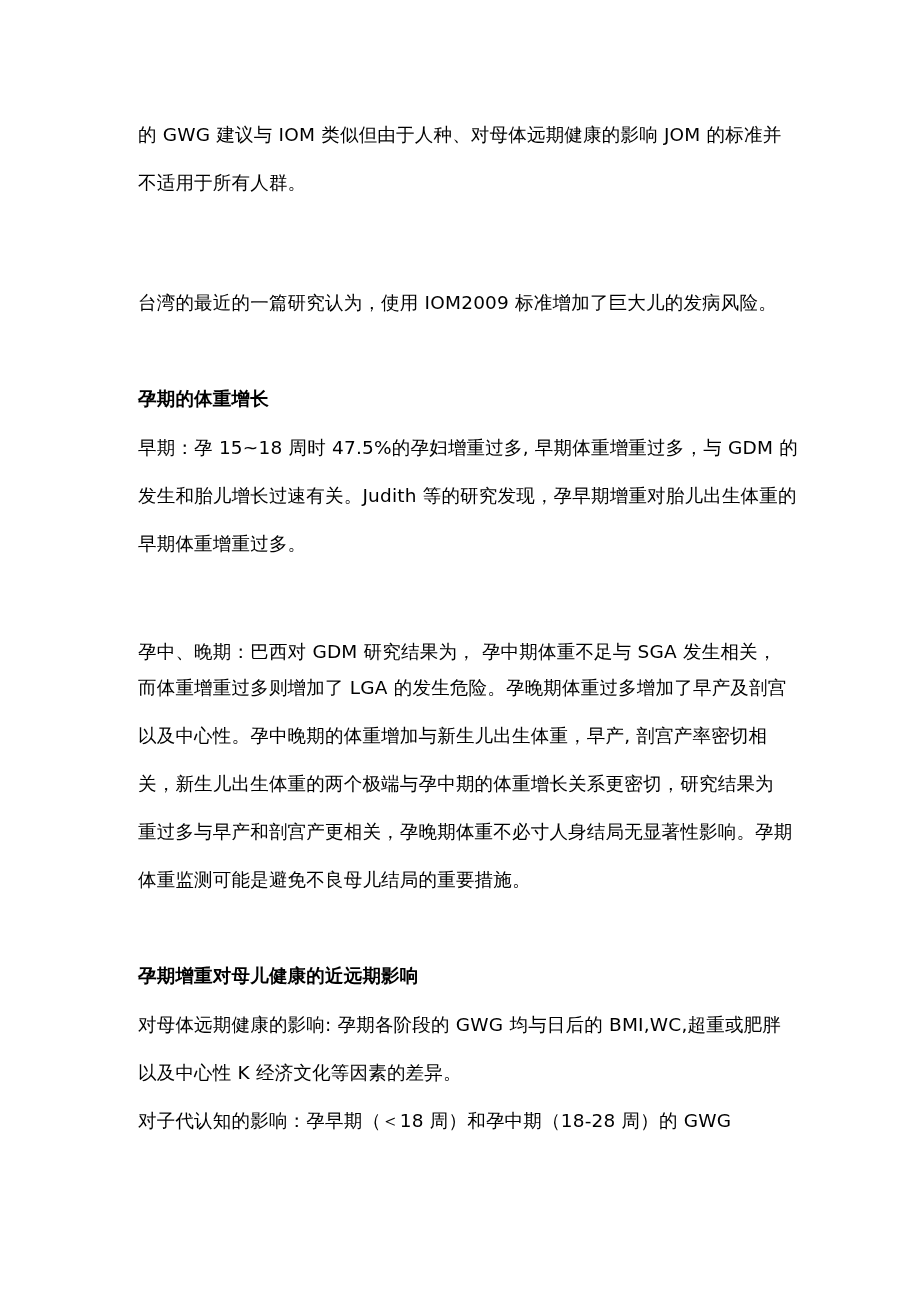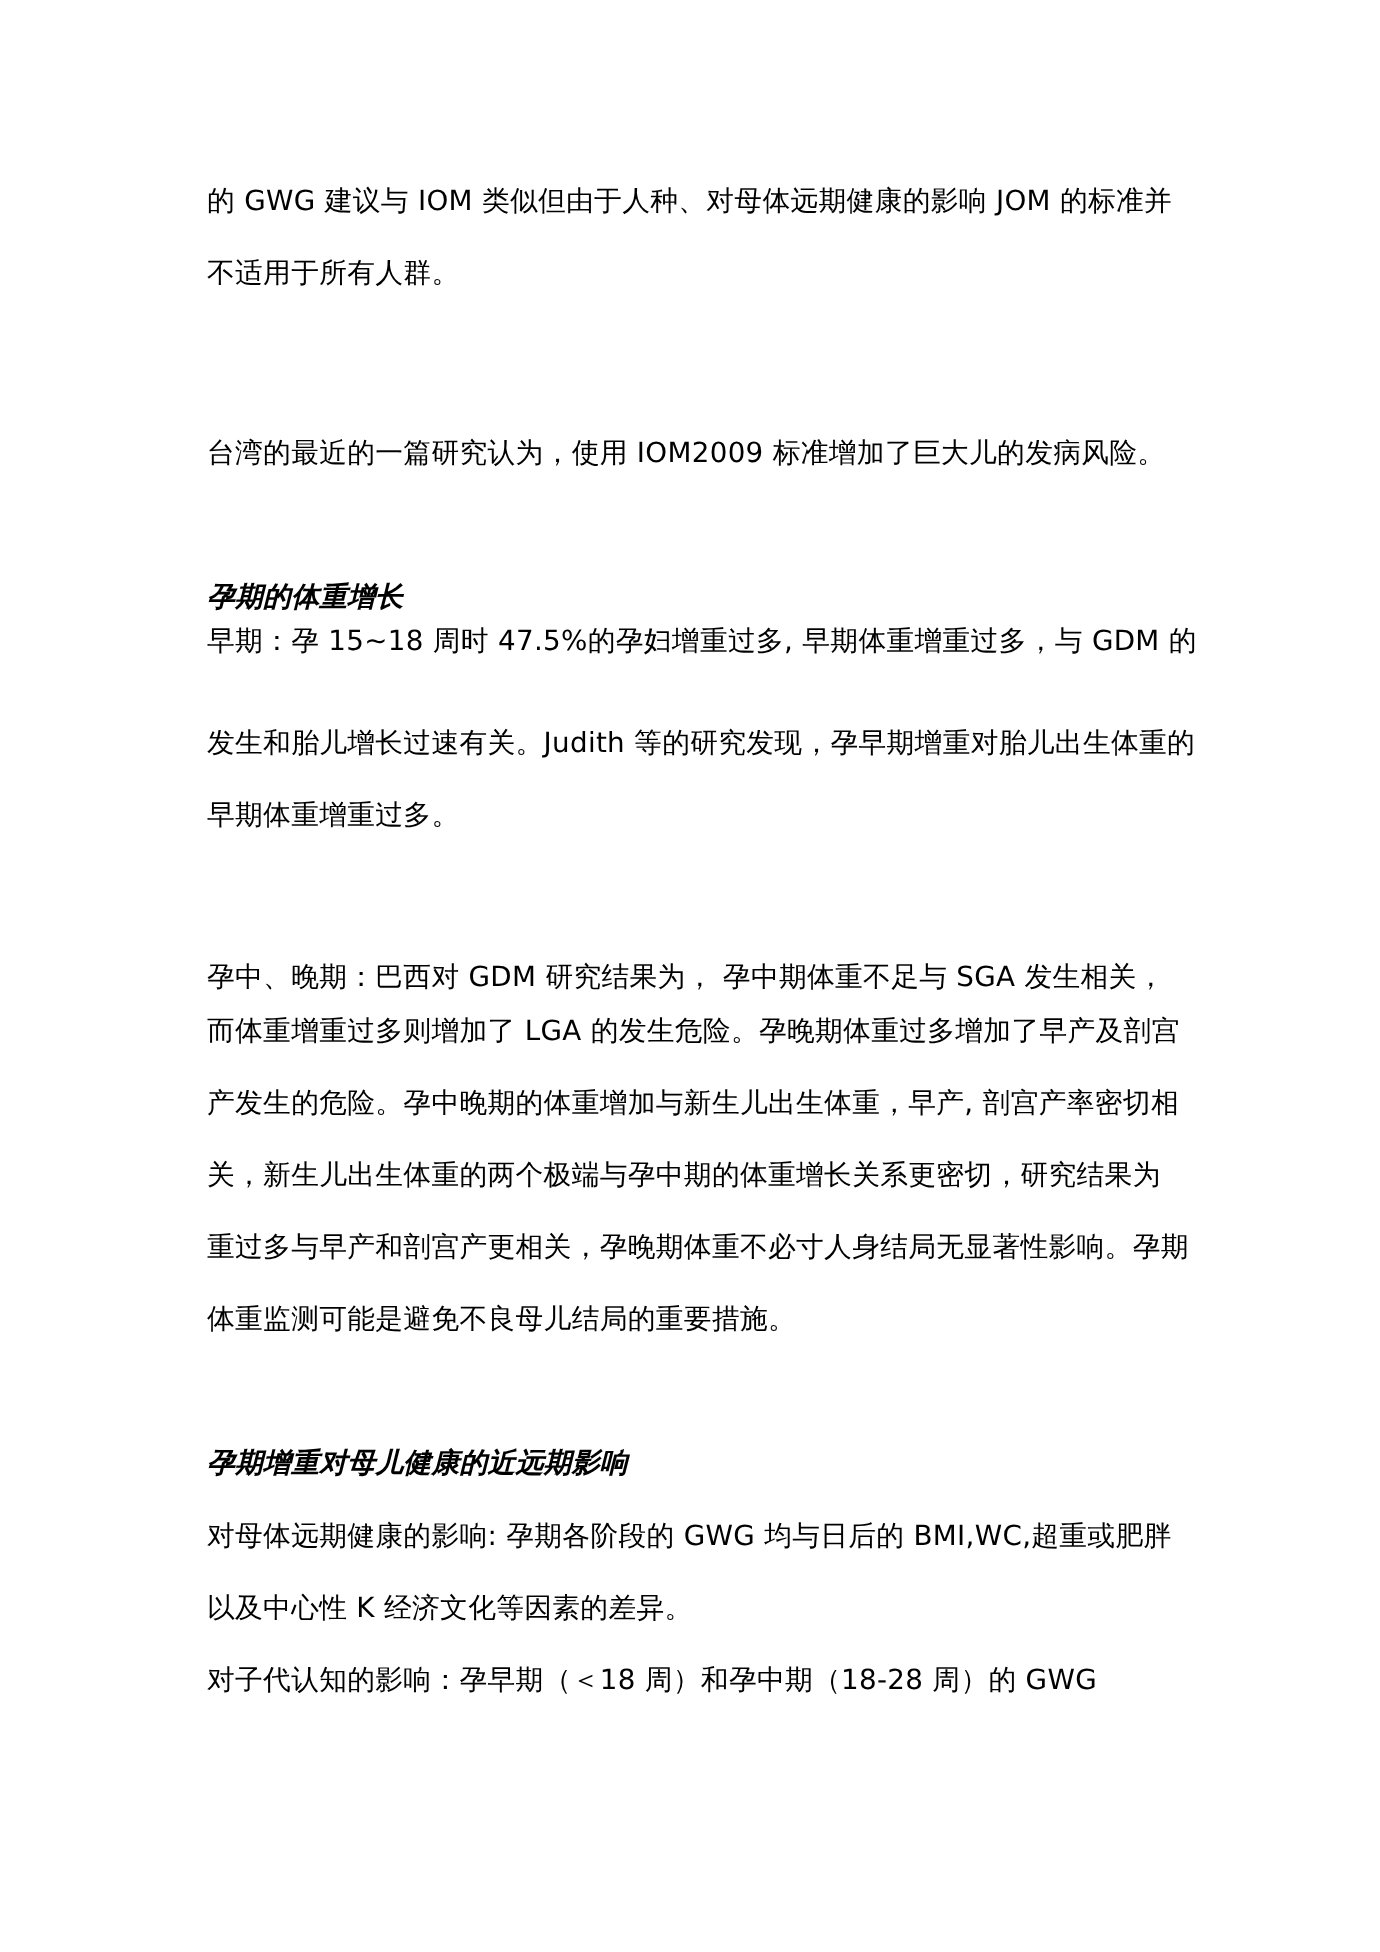--- a/index.html
+++ b/index.html
@@ -1,38 +1,38 @@
 <!DOCTYPE html>
 <html><head>
   <meta charset="utf-8">
   <style>
     html, body { margin: 0; padding: 0; background: #ffffff; }
     body { width: 920px; height: 1301px; position: relative; overflow: hidden;
            font-family: "DejaVu Sans", "Liberation Sans", sans-serif; color: #000; }
     .line { position: absolute; left: 138px; font-size: 18.5px; white-space: nowrap; line-height: 24px; letter-spacing: 0.2px; }
-    .heading { font-weight: bold; font-style: italic; }
+    .heading { font-weight: bold; }
   </style>
 </head>
 <body>
 
 <div>
   <div class="line" style="top:123px">的 GWG 建议与 IOM 类似但由于人种、对母体远期健康的影响 JOM 的标准并</div>
   <div class="line" style="top:171px">不适用于所有人群。</div>
 
   <div class="line" style="top:291px">台湾的最近的一篇研究认为，使用 IOM2009 标准增加了巨大儿的发病风险。</div>
 
   <div class="line heading" style="top:387px">孕期的体重增长</div>
 
-  <div class="line" style="top:416px"> 早期：孕 15~18 周时 47.5%的孕妇增重过多, 早期体重增重过多，与 GDM 的</div>
+  <div class="line" style="top:436px"> 早期：孕 15~18 周时 47.5%的孕妇增重过多, 早期体重增重过多，与 GDM 的</div>
   <div class="line" style="top:484px">发生和胎儿增长过速有关。Judith 等的研究发现，孕早期增重对胎儿出生体重的</div>
   <div class="line" style="top:532px">早期体重增重过多。</div>
 
   <div class="line" style="top:640px"> 孕中、晚期：巴西对 GDM 研究结果为， 孕中期体重不足与 SGA 发生相关，</div>
   <div class="line" style="top:676px">而体重增重过多则增加了 LGA 的发生危险。孕晚期体重过多增加了早产及剖宫</div>
-  <div class="line" style="top:724px">产发生的危险。孕中晚期的体重增加与新生儿出生体重，早产, 剖宫产率密切相</div>
+  <div class="line" style="top:724px">以及中心性。孕中晚期的体重增加与新生儿出生体重，早产, 剖宫产率密切相</div>
   <div class="line" style="top:772px">关，新生儿出生体重的两个极端与孕中期的体重增长关系更密切，研究结果为</div>
   <div class="line" style="top:820px">重过多与早产和剖宫产更相关，孕晚期体重不必寸人身结局无显著性影响。孕期</div>
   <div class="line" style="top:868px">体重监测可能是避免不良母儿结局的重要措施。</div>
 
   <div class="line heading" style="top:964px">孕期增重对母儿健康的近远期影响</div>
 
   <div class="line" style="top:1013px"> 对母体远期健康的影响: 孕期各阶段的 GWG 均与日后的 BMI,WC,超重或肥胖</div>
   <div class="line" style="top:1061px">以及中心性 K 经济文化等因素的差异。</div>
 
   <div class="line" style="top:1109px"> 对子代认知的影响：孕早期（＜18 周）和孕中期（18-28 周）的 GWG</div>

